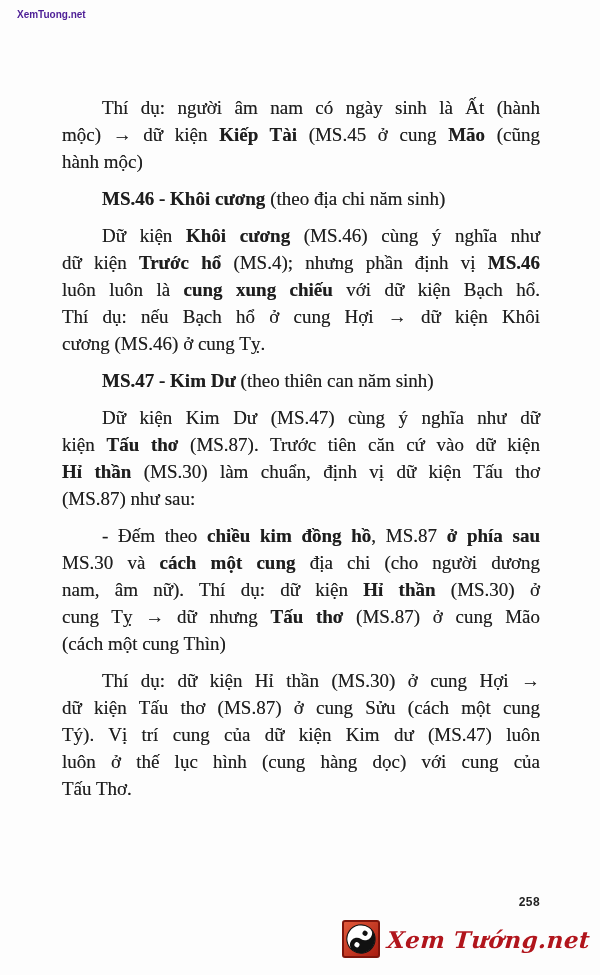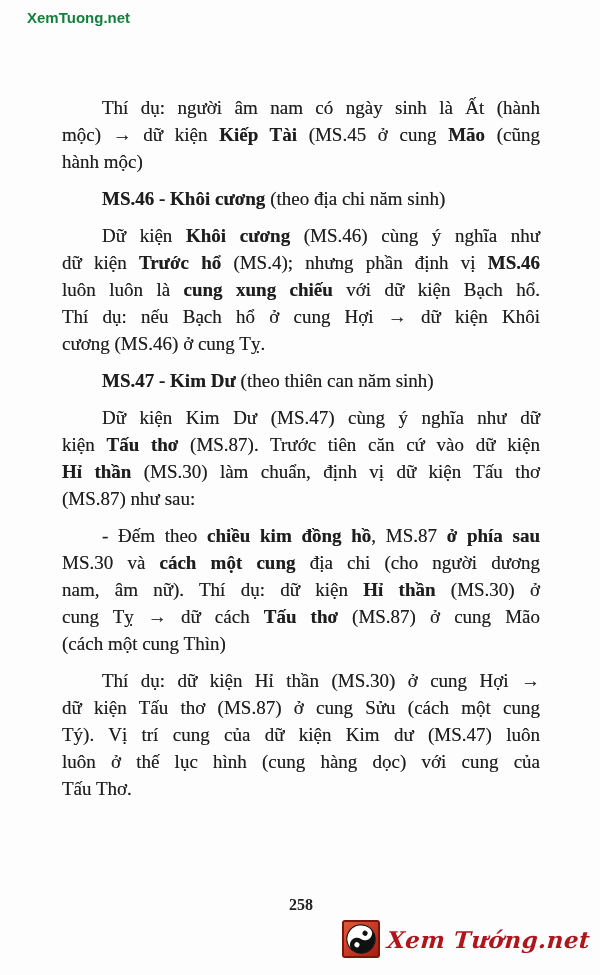--- a/index.html
+++ b/index.html
@@ -6,24 +6,24 @@
   body {
     width: 600px; height: 975px;
     background: #fdfdfd;
     position: relative;
     font-family: "Liberation Serif", "DejaVu Serif", serif;
     overflow: hidden;
   }
   .page { position: absolute; inset: 0; }
 
   .top-link {
-    position: absolute; left: 27px; top: 9px;
+    position: absolute; left: 17px; top: 9px;
     font-family: "Liberation Sans", sans-serif;
-    font-size: 15px; font-weight: 700;
-    color: #15803d; text-decoration: none;
+    font-size: 10px; font-weight: 700;
+    color: #4c1d95; text-decoration: none;
     cursor: pointer;
   }
 
   .text-block {
     position: absolute; left: 62px; top: 86px; width: 478px;
     color: #1e1e1e;
     font-size: 19px;
     margin-top: 8px;
   }
   .para { margin: 0 0 10px 0; }
@@ -33,23 +33,23 @@
     text-align-last: justify;
     white-space: normal;
     text-shadow: 0 0 0.5px rgba(20,20,20,0.55);
   }
   .line.first { padding-left: 40px; }
   .line.last { text-align-last: left; }
   .line b { font-weight: 700; }
 
   .page-number {
     position: absolute; left: 62px; top: 896px; width: 478px;
-    text-align: center;
-    font-family: Liberation Serif, serif;
-    font-size: 16px; font-weight: 700; color: #222;
+    text-align: right;
+    font-family: Liberation Mono, monospace;
+    font-size: 12px; font-weight: 700; color: #222;
   }
 
   .footer-logo {
     position: absolute; right: 10px; top: 920px;
     display: flex; align-items: center; gap: 7px;
     cursor: pointer;
   }
   .yinyang-box {
     width: 38px; height: 38px;
     background: linear-gradient(135deg, #e2593a 0%, #a81c10 100%);
@@ -96,21 +96,21 @@
       <div class="para">
         <div class="line first"><span>Dữ kiện Kim Dư (MS.47) cùng ý nghĩa như dữ</span></div>
         <div class="line"><span>kiện </span><b>Tấu thơ</b><span> (MS.87). Trước tiên căn cứ vào dữ kiện</span></div>
         <div class="line"><b>Hỉ thần</b><span> (MS.30) làm chuẩn, định vị dữ kiện Tấu thơ</span></div>
         <div class="line last"><span>(MS.87) như sau:</span></div>
       </div>
       <div class="para">
         <div class="line first"><span>- Đếm theo </span><b>chiều kim đồng hồ</b><span>, MS.87 </span><b>ở phía sau</b></div>
         <div class="line"><span>MS.30 và </span><b>cách một cung</b><span> địa chi (cho người dương</span></div>
         <div class="line"><span>nam, âm nữ). Thí dụ: dữ kiện </span><b>Hỉ thần</b><span> (MS.30) ở</span></div>
-        <div class="line"><span>cung Tỵ → dữ cách </span><b>Tấu thơ</b><span> (MS.87) ở cung Mão</span></div>
+        <div class="line"><span>cung Tỵ → dữ nhưng </span><b>Tấu thơ</b><span> (MS.87) ở cung Mão</span></div>
         <div class="line last"><span>(cách một cung Thìn)</span></div>
       </div>
       <div class="para">
         <div class="line first"><span>Thí dụ: dữ kiện Hỉ thần (MS.30) ở cung Hợi →</span></div>
         <div class="line"><span>dữ kiện Tấu thơ (MS.87) ở cung Sửu (cách một cung</span></div>
         <div class="line"><span>Tý). Vị trí cung của dữ kiện Kim dư (MS.47) luôn</span></div>
         <div class="line"><span>luôn ở thế lục hình (cung hàng dọc) với cung của</span></div>
         <div class="line last"><span>Tấu Thơ.</span></div>
       </div>
     </div>

